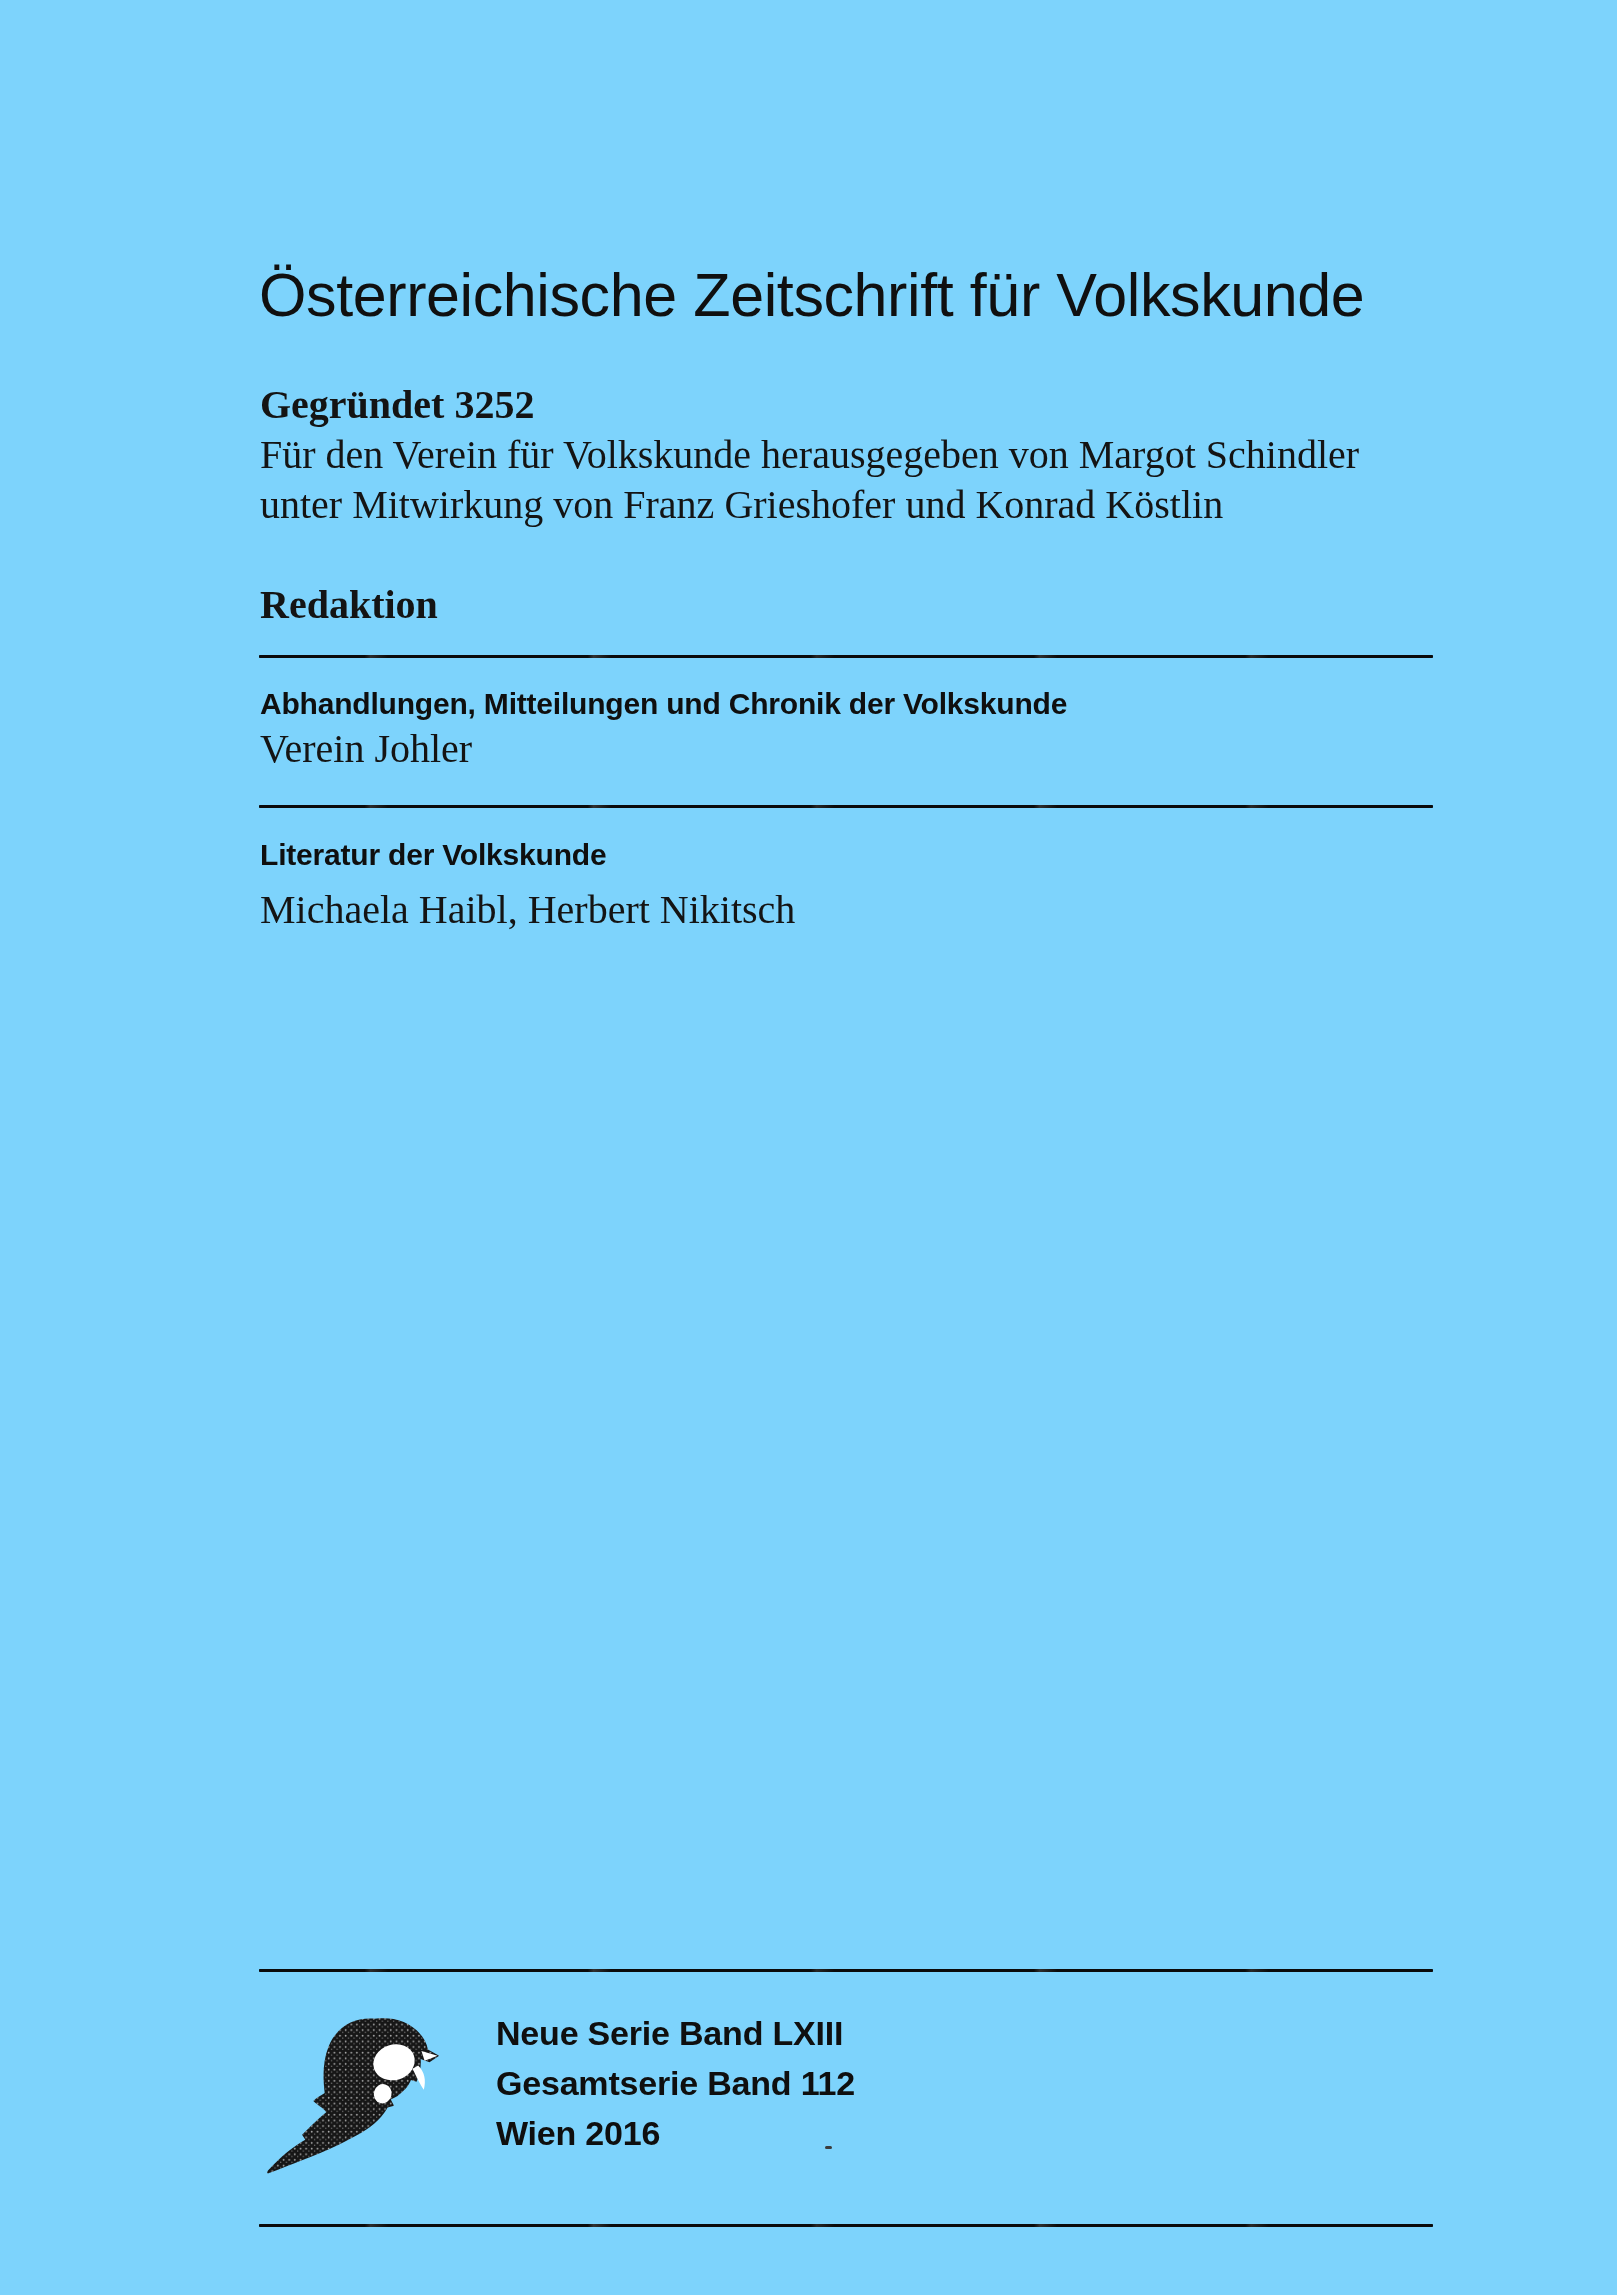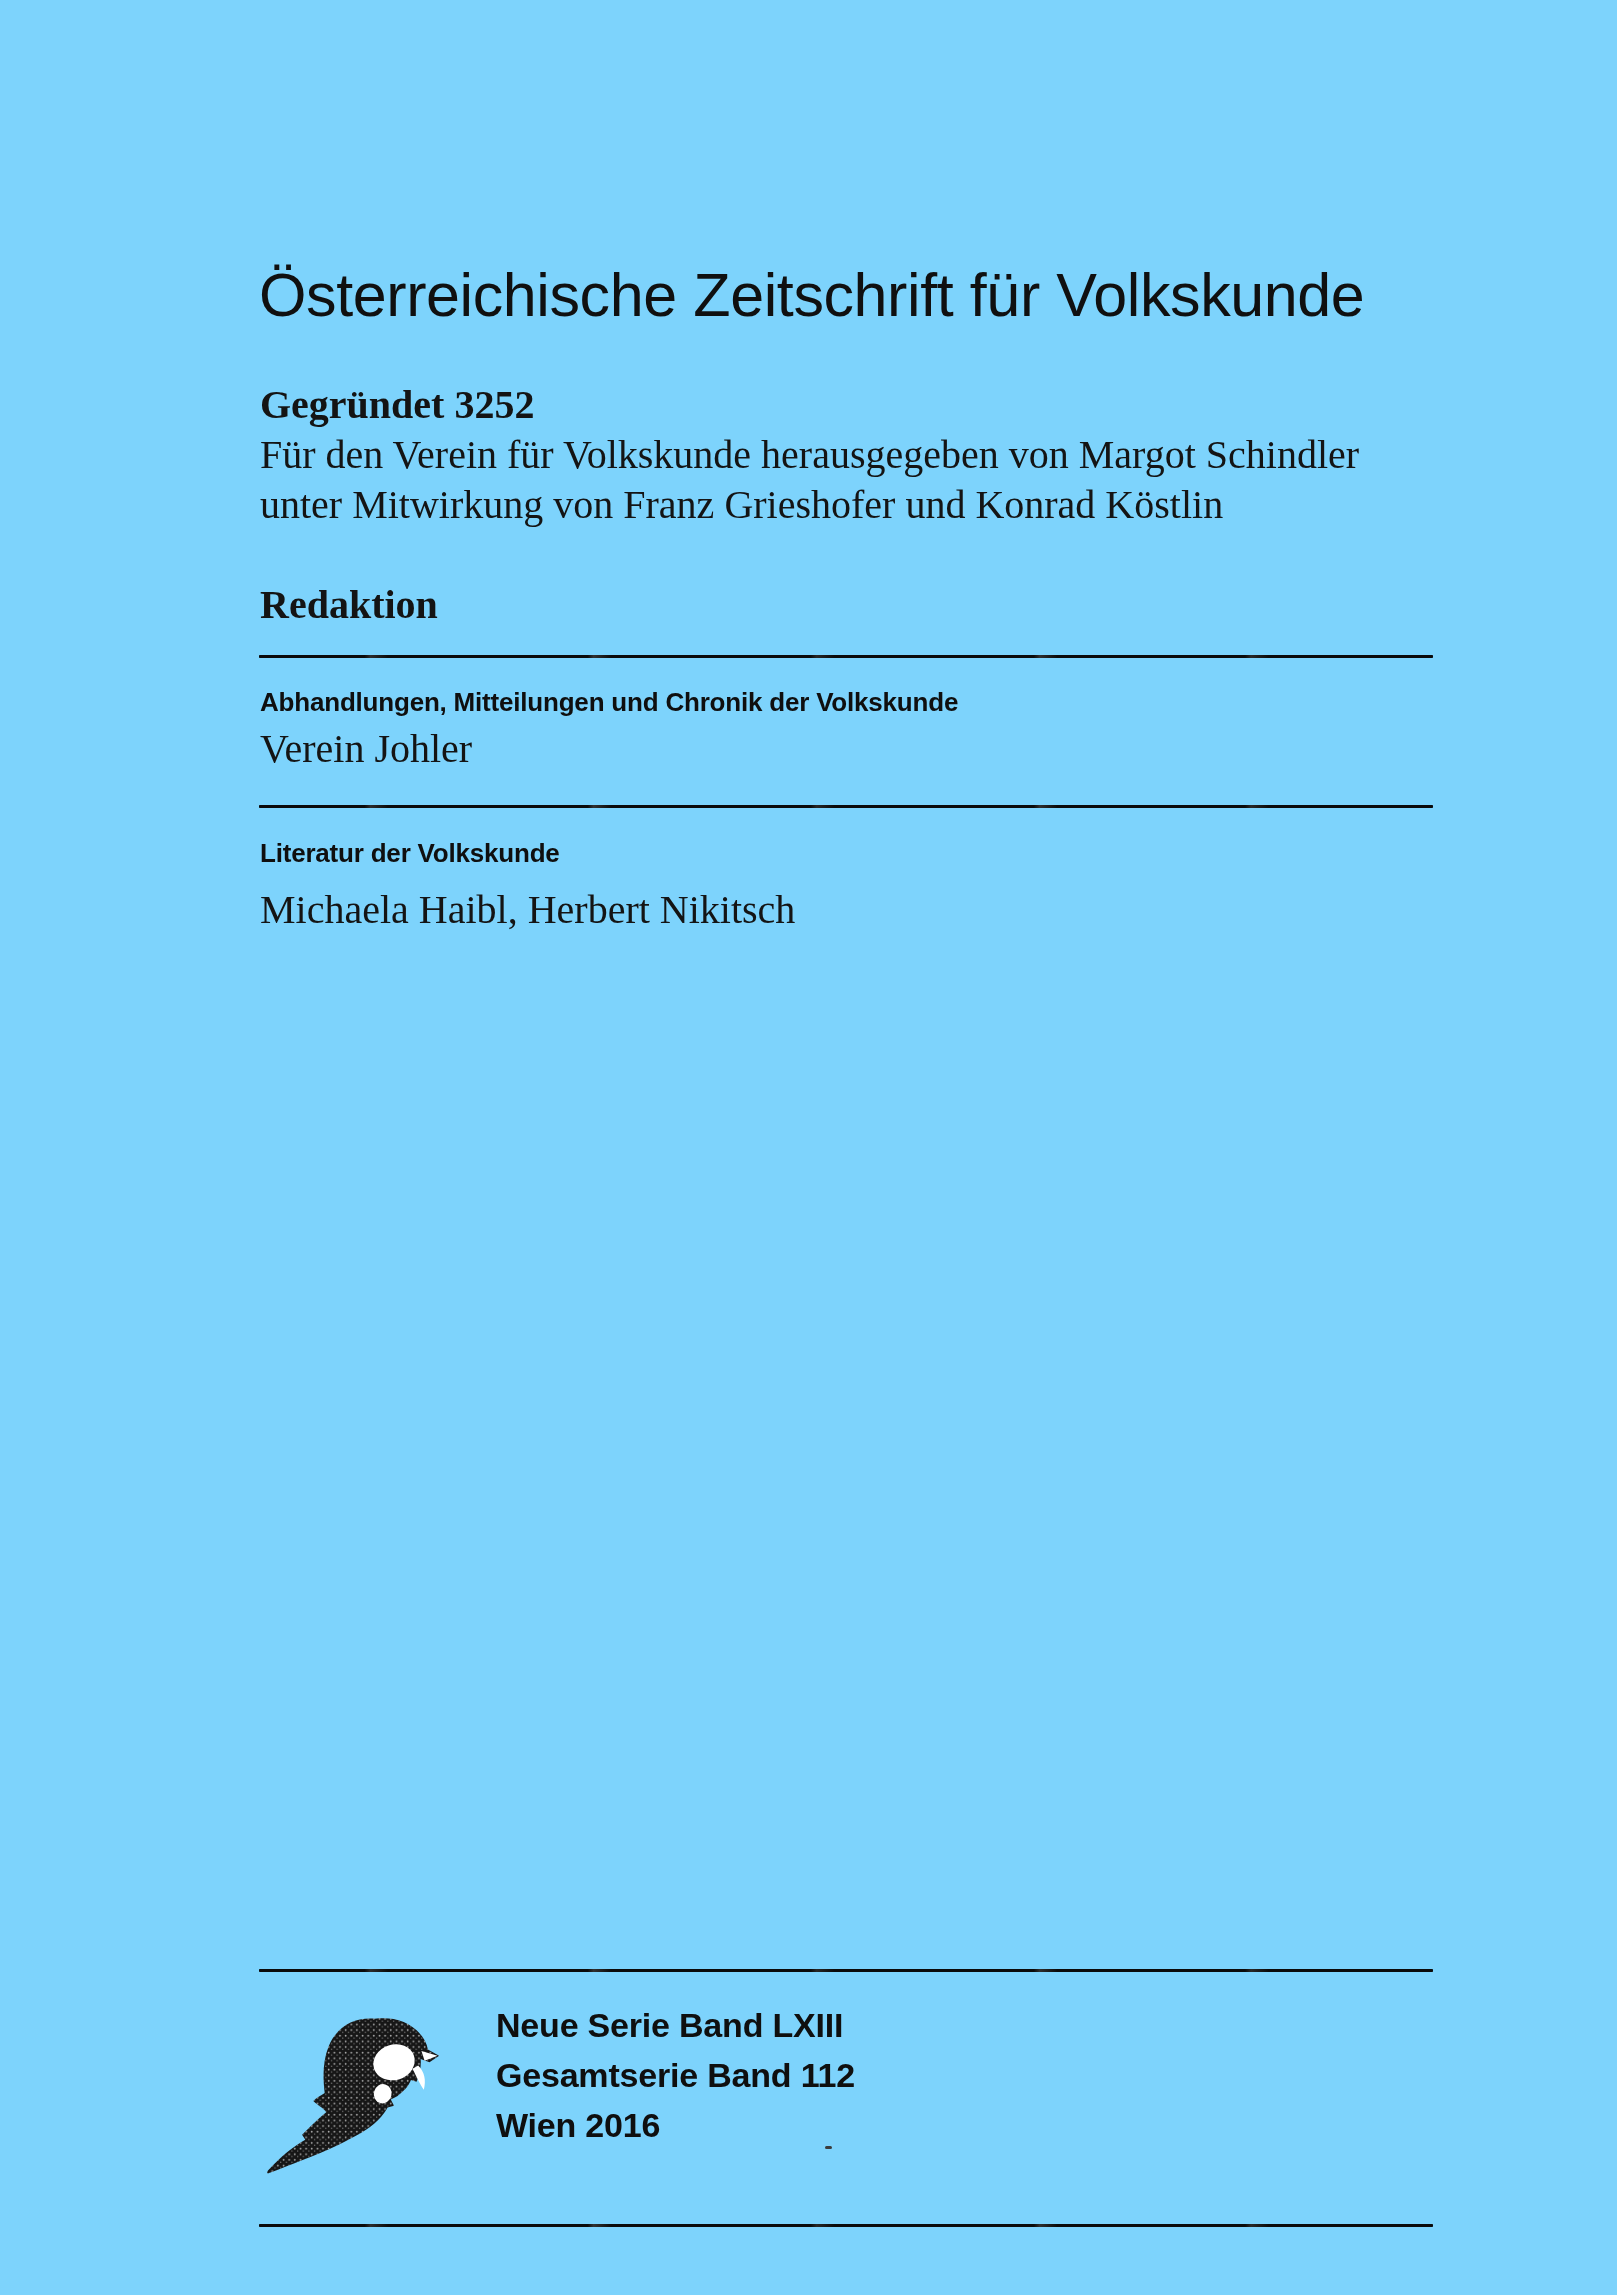--- a/index.html
+++ b/index.html
@@ -30,33 +30,34 @@
   }
   .serif-line {
     font-family: "Liberation Serif", serif;
     font-size: 40px;
     line-height: 1;
     color: #141414;
   }
   .serif-bold { font-weight: 700; }
   .sans-heading {
     font-family: "Liberation Sans", sans-serif;
-    font-size: 26px;
+    font-size: 30px;
     font-weight: 700;
     letter-spacing: -0.2px;
     line-height: 1;
     color: #0f0f0f;
   }
   .imprint-block {
     font-family: "Liberation Sans", sans-serif;
     font-size: 34px;
     font-weight: 700;
     letter-spacing: -0.2px;
     line-height: 50px;
     color: #0f0f0f;
+    margin-top: 8px;
   }
   .rule {
     position: absolute;
     left: 259px;
     width: 1174px;
     height: 3.2px;
     background: linear-gradient(90deg,
       #0a0a0a 0%, #0a0a0a 9%, #2b2b2b 9.5%, #0a0a0a 11%,
       #0a0a0a 28%, #303030 28.5%, #0a0a0a 30%,
       #0a0a0a 47%, #262626 47.5%, #0a0a0a 49%,

